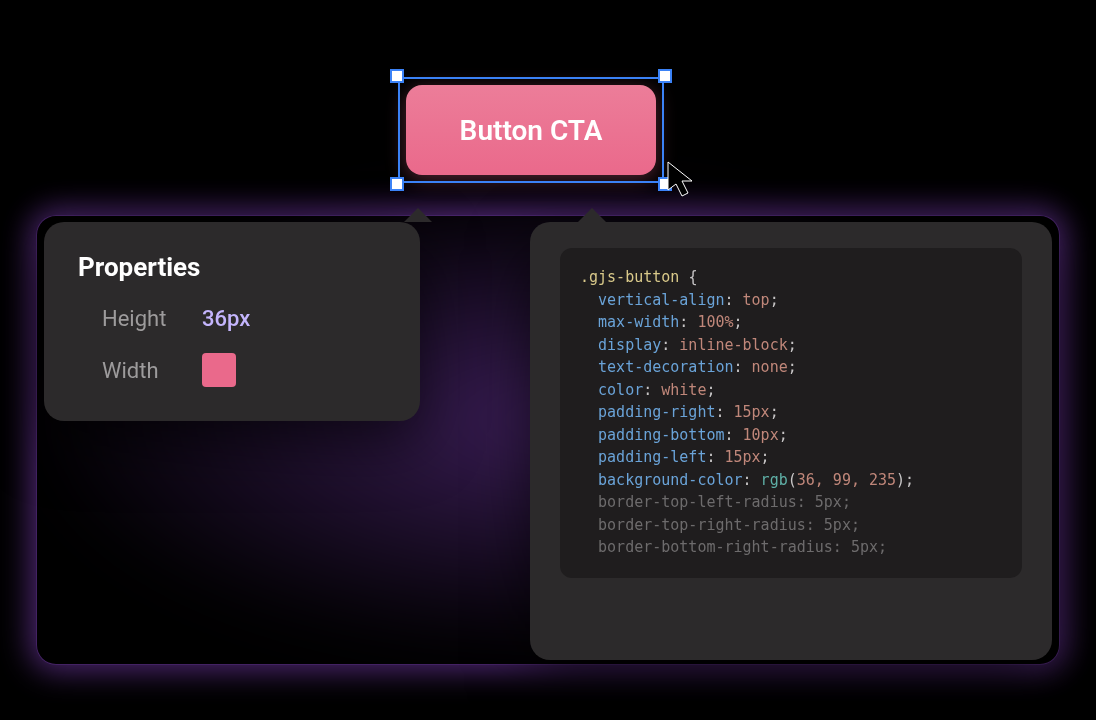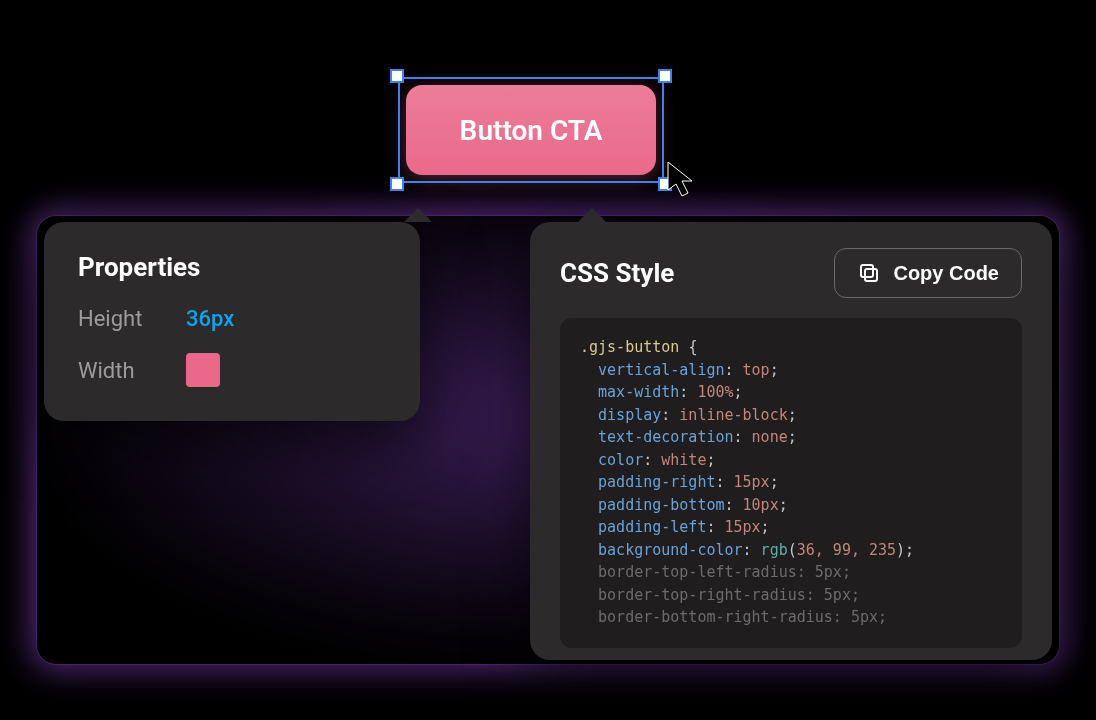--- a/index.html
+++ b/index.html
@@ -99,27 +99,27 @@
     color: #fff;
     font-size: 26px;
     font-weight: 700;
     margin-bottom: 24px;
   }
   .css-head { display: flex; align-items: center; justify-content: space-between; margin-bottom: 20px; }
 
   .prop-row {
     display: flex;
     align-items: center;
-    gap: 8px;
     margin-bottom: 22px;
     font-size: 22px;
+    margin-left: 24px;
   }
   .prop-row:last-child { margin-bottom: 0; }
   .prop-label { color: #9d9b9c; width: 100px; flex: 0 0 100px; }
-  .prop-value { color: #0ea5e9; font-weight: 500; }
+  .prop-value { color: #c4b5fd; font-weight: 500; }
   .swatch {
     width: 34px; height: 34px;
     background: #ea698b;
     border-radius: 4px;
     margin-right: 12px;
   }
 
   .copy-btn {
     display: flex;
     align-items: center;
@@ -184,30 +184,20 @@
     <span class="prop-label">Height</span>
     <span class="prop-value">36px</span>
   </div>
   <div class="prop-row">
     <span class="prop-label">Width</span>
     <span class="swatch"></span>
   </div>
 </div>
 
 <div class="panel css">
-  <div class="css-head">
-    <div class="panel-title" style="margin-bottom:0">CSS Style</div>
-    <button class="copy-btn">
-      <svg width="24" height="24" viewBox="0 0 24 24" fill="none" stroke="#fff" stroke-width="2">
-        <rect x="8" y="8" width="12" height="12" rx="2"></rect>
-        <rect x="4" y="4" width="12" height="12" rx="2"></rect>
-      </svg>
-      <span>Copy Code</span>
-    </button>
-  </div>
   <div class="code-block" id="code-block"><span class="tok-sel">.gjs-button</span> <span class="tok-punc">{</span>
 <span class="ind"></span><span class="tok-prop">vertical-align</span><span class="tok-punc">:</span> <span class="tok-val">top</span><span class="tok-punc">;</span>
 <span class="ind"></span><span class="tok-prop">max-width</span><span class="tok-punc">:</span> <span class="tok-val">100%</span><span class="tok-punc">;</span>
 <span class="ind"></span><span class="tok-prop">display</span><span class="tok-punc">:</span> <span class="tok-val">inline-block</span><span class="tok-punc">;</span>
 <span class="ind"></span><span class="tok-prop">text-decoration</span><span class="tok-punc">:</span> <span class="tok-val">none</span><span class="tok-punc">;</span>
 <span class="ind"></span><span class="tok-prop">color</span><span class="tok-punc">:</span> <span class="tok-val">white</span><span class="tok-punc">;</span>
 <span class="ind"></span><span class="tok-prop">padding-right</span><span class="tok-punc">:</span> <span class="tok-val">15px</span><span class="tok-punc">;</span>
 <span class="ind"></span><span class="tok-prop">padding-bottom</span><span class="tok-punc">:</span> <span class="tok-val">10px</span><span class="tok-punc">;</span>
 <span class="ind"></span><span class="tok-prop">padding-left</span><span class="tok-punc">:</span> <span class="tok-val">15px</span><span class="tok-punc">;</span>
 <span class="ind"></span><span class="tok-prop">background-color</span><span class="tok-punc">:</span> <span class="tok-func">rgb</span><span class="tok-punc">(</span><span class="tok-num">36, 99, 235</span><span class="tok-punc">)</span><span class="tok-punc">;</span>

